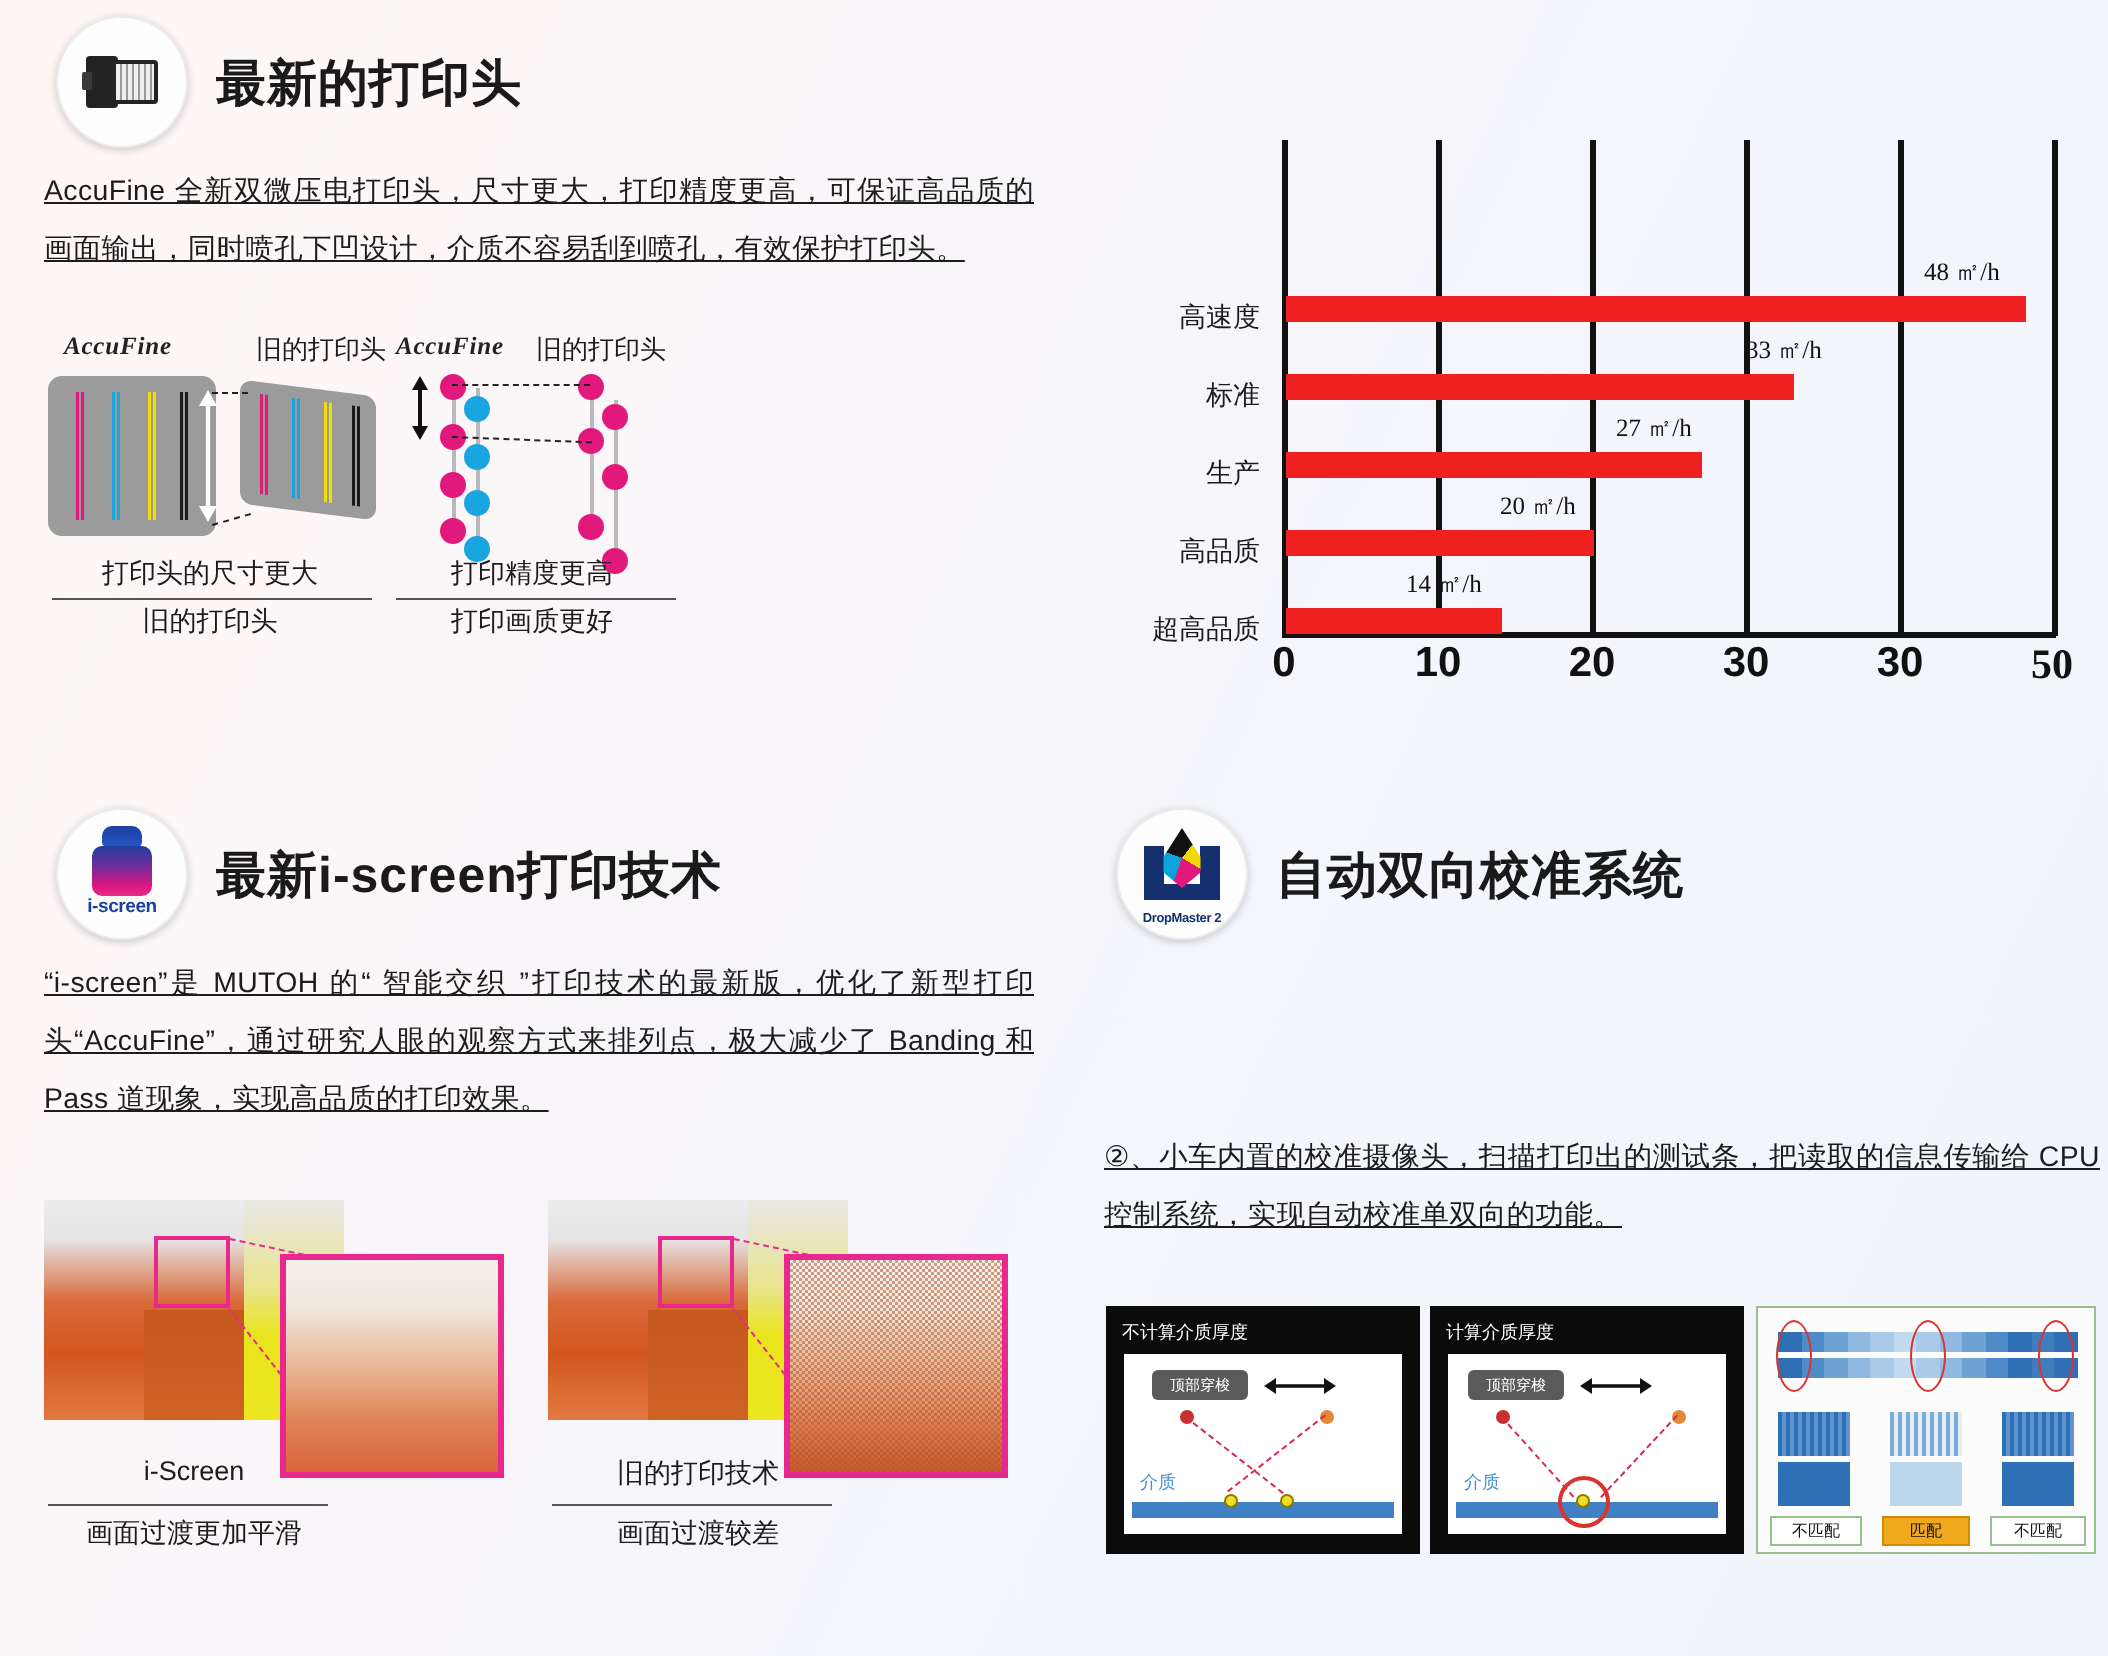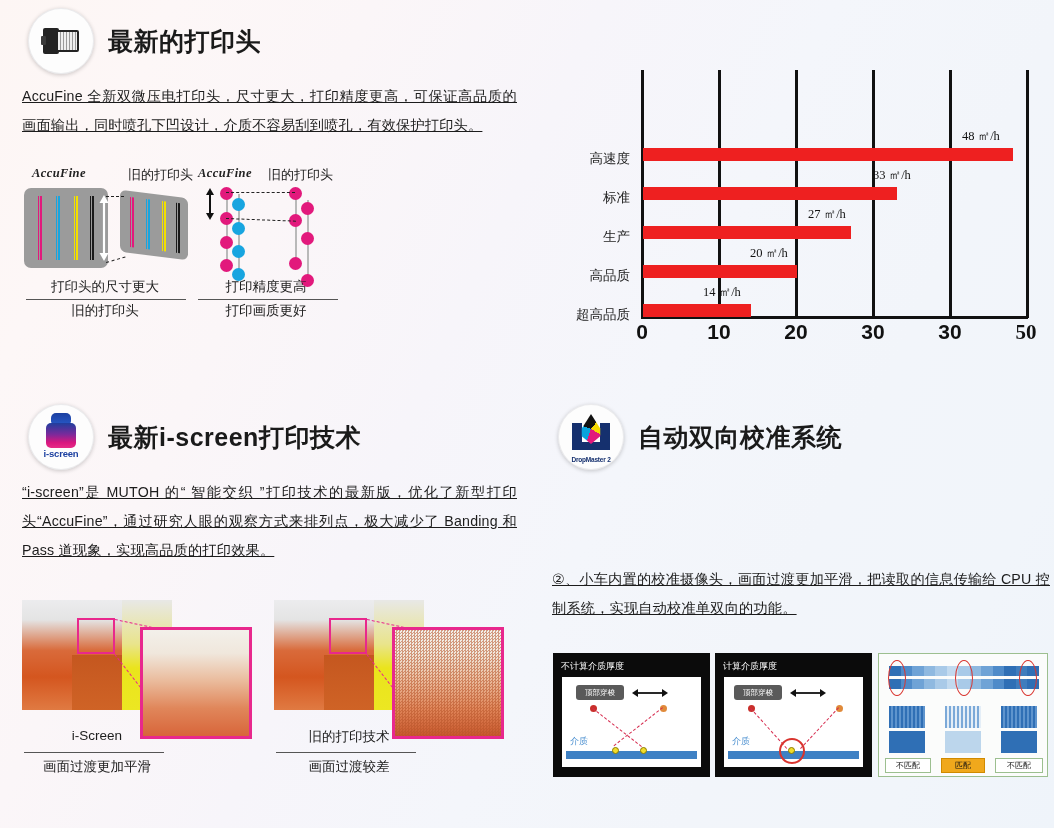--- a/index.html
+++ b/index.html
@@ -380,21 +380,21 @@
           <div class="mright"></div>
           <div class="mmid"></div>
         <div class="drop"></div>
         <div class="lbl2">DropMaster 2</div>
       </div>
     </div>
     <div class="sec-title">自动双向校准系统</div>
   </div>
 
   <div class="para" style="left:552px; top:565px; width:498px;">
-    <p>②、小车内置的校准摄像头，画面过渡更加平滑，把读取的信息传输给 CPU 控制系统，实现自动校准单双向的功能。</p>
+    <p>②、小车内置的校准摄像头，扫描打印出的测试条，把读取的信息传输给 CPU 控制系统，实现自动校准单双向的功能。</p>
   </div>
 
   <div class="dmpanel" style="left:553px; top:653px; width:157px; height:124px;">
     <div class="title">不计算介质厚度</div>
     <div class="inner" style="left:9px; top:24px; width:139px; height:90px;">
       <div class="chip" style="left:14px; top:8px; width:48px; height:15px;">顶部穿梭</div>
       <div class="arrowrow" style="left:70px; top:10px;">
         <svg width="36" height="12">
           <line x1="4" y1="6" x2="32" y2="6" stroke="#111" stroke-width="1.8"></line>
           <polygon points="0,6 6,2 6,10" fill="#111"></polygon>

